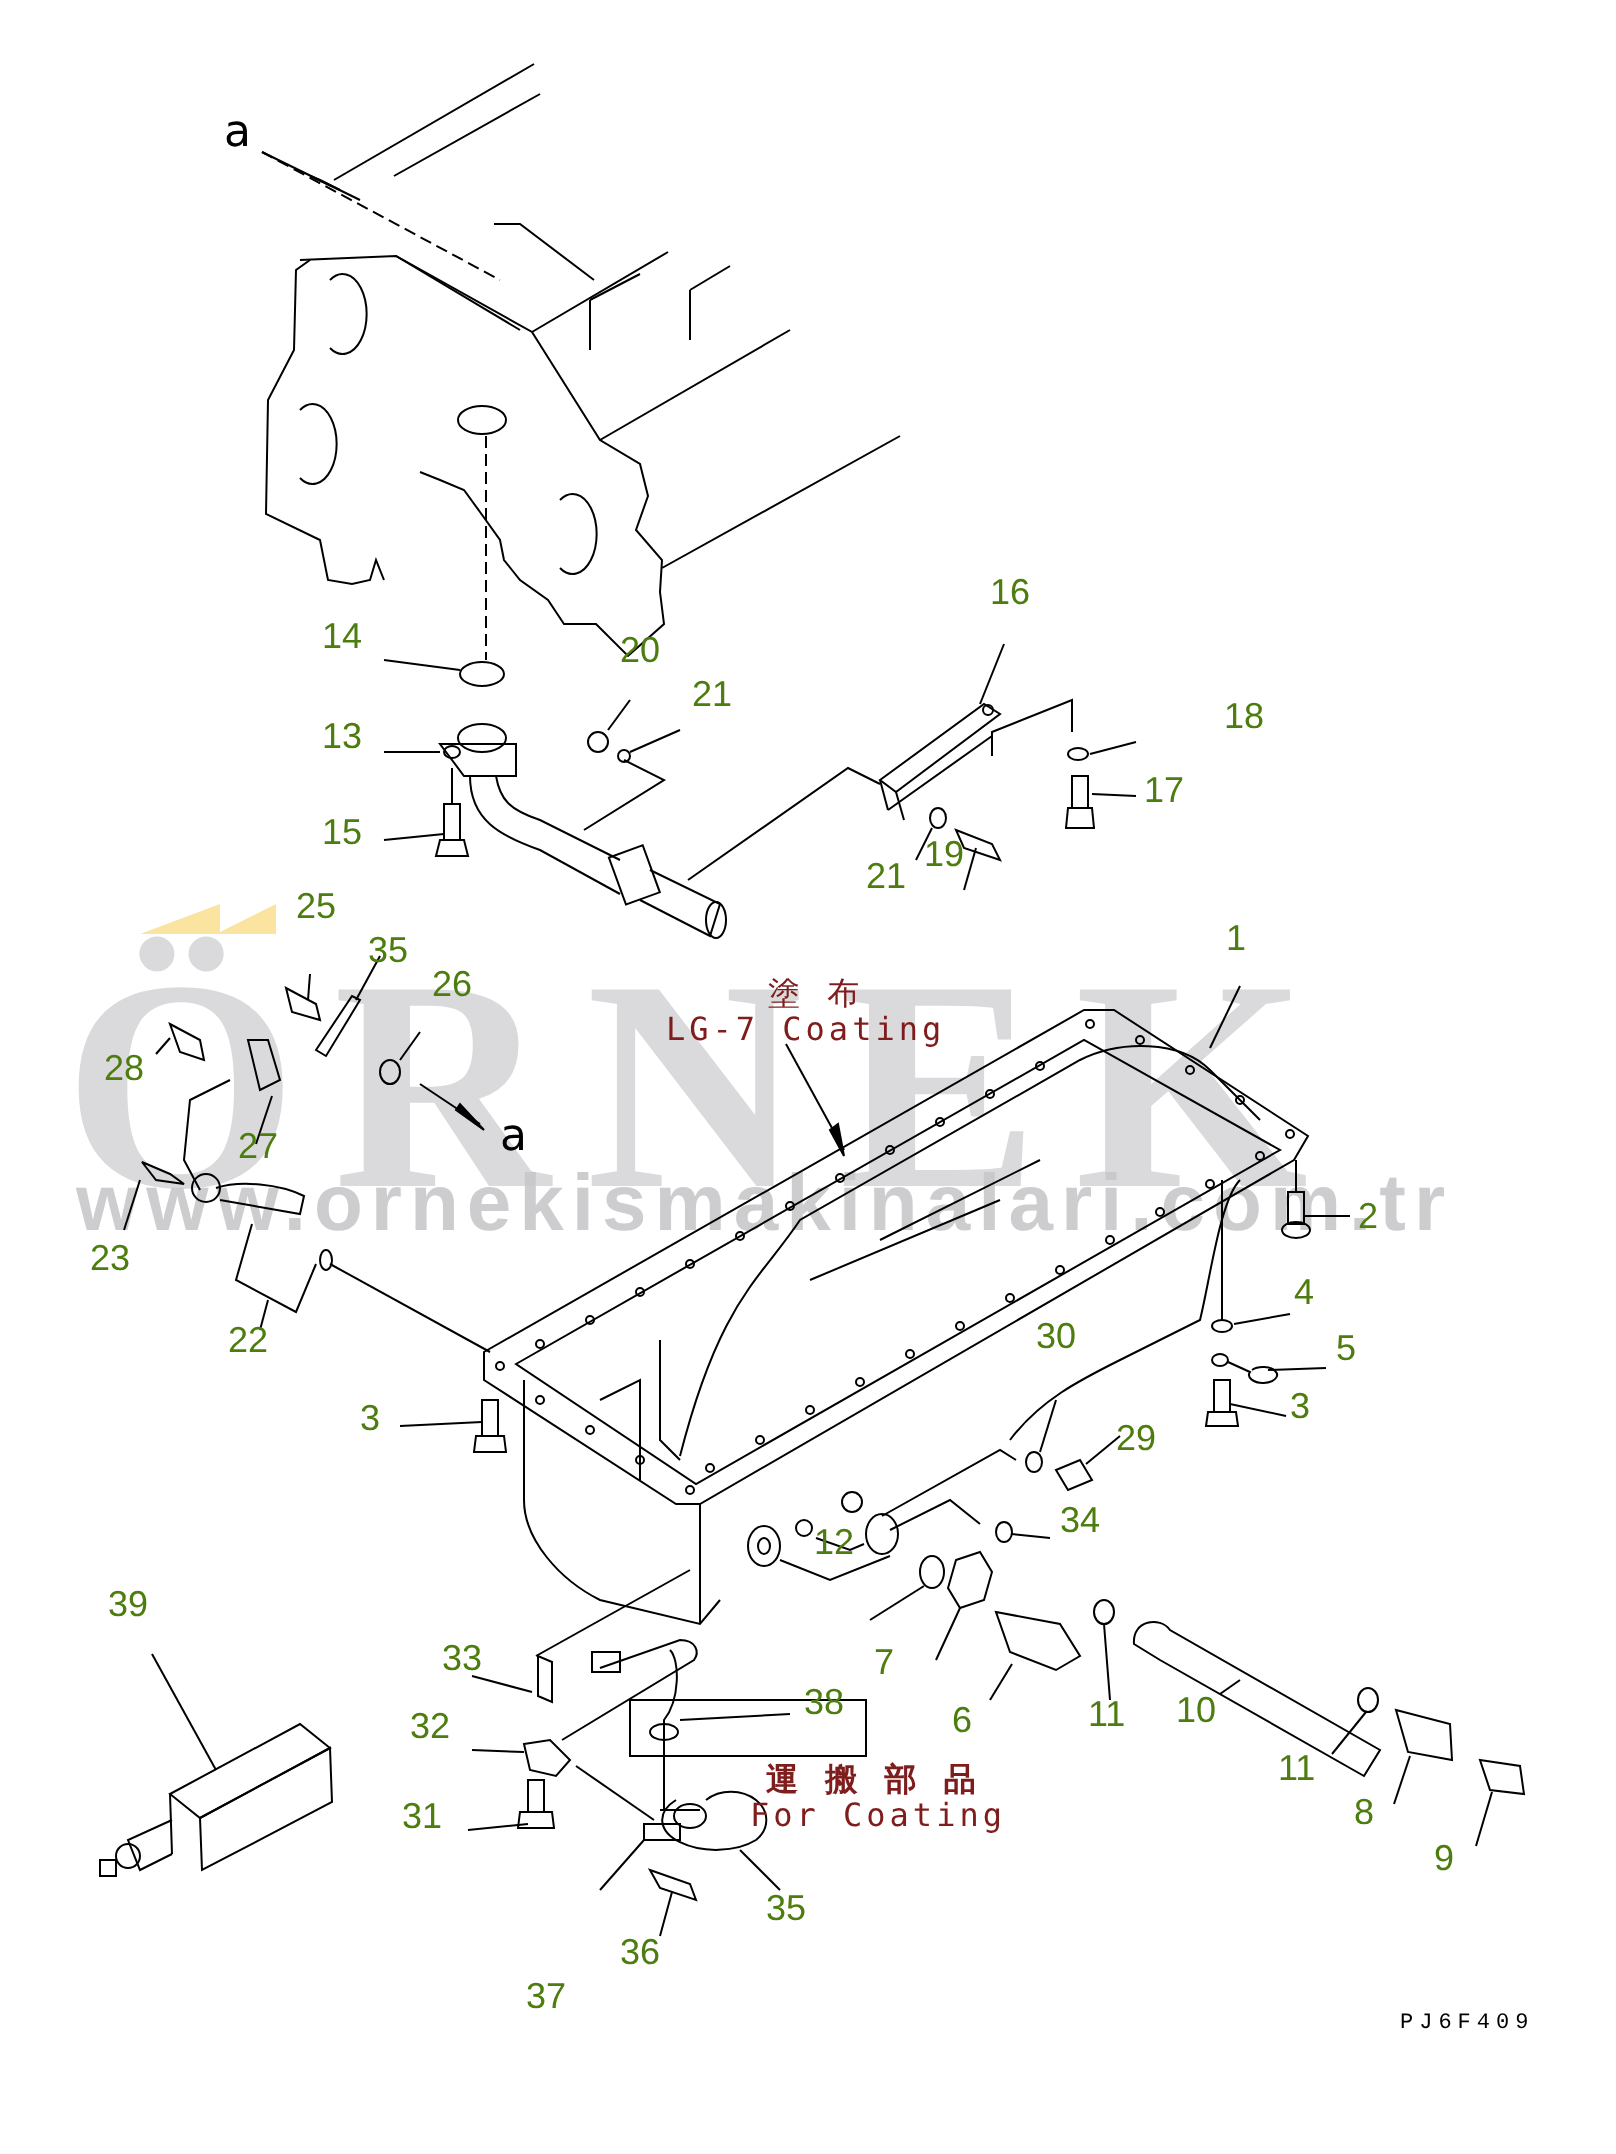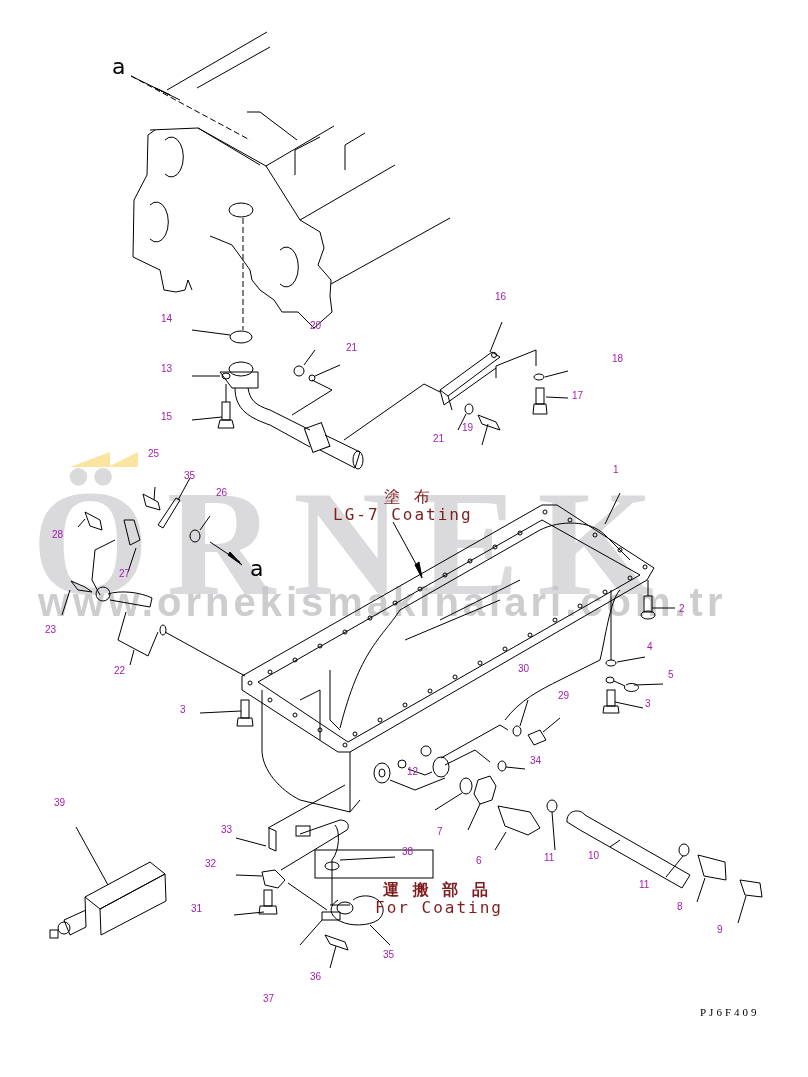--- a/index.html
+++ b/index.html
@@ -1,24 +1,24 @@
 <!DOCTYPE html>
 <html><head>
 <meta charset="utf-8">
 <style>
   html, body { margin:0; padding:0; background:#ffffff; }
   body { width:808px; height:1077px; position:relative; overflow:hidden; font-family:"Liberation Sans", sans-serif; }
   #stage { position:absolute; left:0; top:0; width:808px; height:1077px; }
   svg { position:absolute; left:0; top:0; }
-  .callout { position:absolute; color:#a21caf; font-family:"Liberation Sans", sans-serif; font-size:10px; line-height:15px; white-space:nowrap; }
+  .callout { position:absolute; color:#4d7c0f; font-family:"Liberation Sans", sans-serif; font-size:18px; line-height:15px; white-space:nowrap; }
   .note { position:absolute; color:#7f1d1d; font-family:"DejaVu Sans Mono", monospace; font-size:16px; letter-spacing:2px; white-space:nowrap; }
   .view-letter { position:absolute; color:#000; font-family:"DejaVu Sans", sans-serif; font-size:22px; line-height:22px; }
   .wm-big { position:absolute; left:32px; top:468px; font-family:Liberation Serif, serif; font-weight:bold; font-size:150px; line-height:150px; color:#d4d4d6; letter-spacing:18px; opacity:0.85; }
   .wm-url { position:absolute; left:38px; top:582px; font-family:"Liberation Sans", sans-serif; font-weight:bold; font-size:40px; line-height:40px; color:#c8c8ca; letter-spacing:4px; opacity:0.9; }
-  .drawing-code { position:absolute; left:700px; top:1006px; font-family:Liberation Serif, serif; font-size:11px; letter-spacing:3px; color:#000;text-align:right; }
+  .drawing-code { position:absolute; left:700px; top:1006px; font-family:Liberation Mono, monospace; font-size:11px; letter-spacing:3px; color:#000;text-align:right; }
 </style>
 </head>
 <body>
 
 <div id="stage">
 
   <svg width="808" height="1077">
     <polygon points="70,467 110,452 110,467" fill="#fbe3a0"></polygon>
     <polygon points="108,467 138,452 138,467" fill="#fbe3a0"></polygon>
   </svg>
@@ -291,23 +291,23 @@
   <div class="callout" style="left:310px; top:318px;">20</div>
   <div class="callout" style="left:346px; top:340px;">21</div>
   <div class="callout" style="left:433px; top:431px;">21</div>
   <div class="callout" style="left:114px; top:663px;">22</div>
   <div class="callout" style="left:45px; top:622px;">23</div>
   <div class="callout" style="left:184px; top:468px;">35</div>
   <div class="callout" style="left:148px; top:446px;">25</div>
   <div class="callout" style="left:216px; top:485px;">26</div>
   <div class="callout" style="left:119px; top:566px;">27</div>
   <div class="callout" style="left:52px; top:527px;">28</div>
-  <div class="callout" style="left:558px; top:688px;">29</div>
+  <div class="callout" style="left:558px; top:712px;">29</div>
   <div class="callout" style="left:518px; top:661px;">30</div>
-  <div class="callout" style="left:191px; top:901px;">31</div>
+  <div class="callout" style="left:201px; top:901px;">31</div>
   <div class="callout" style="left:205px; top:856px;">32</div>
   <div class="callout" style="left:221px; top:822px;">33</div>
   <div class="callout" style="left:530px; top:753px;">34</div>
   <div class="callout" style="left:383px; top:947px;">35</div>
   <div class="callout" style="left:310px; top:969px;">36</div>
   <div class="callout" style="left:263px; top:991px;">37</div>
   <div class="callout" style="left:402px; top:844px;">38</div>
   <div class="callout" style="left:54px; top:795px;">39</div>
 
   <div class="drawing-code">PJ6F409</div>

